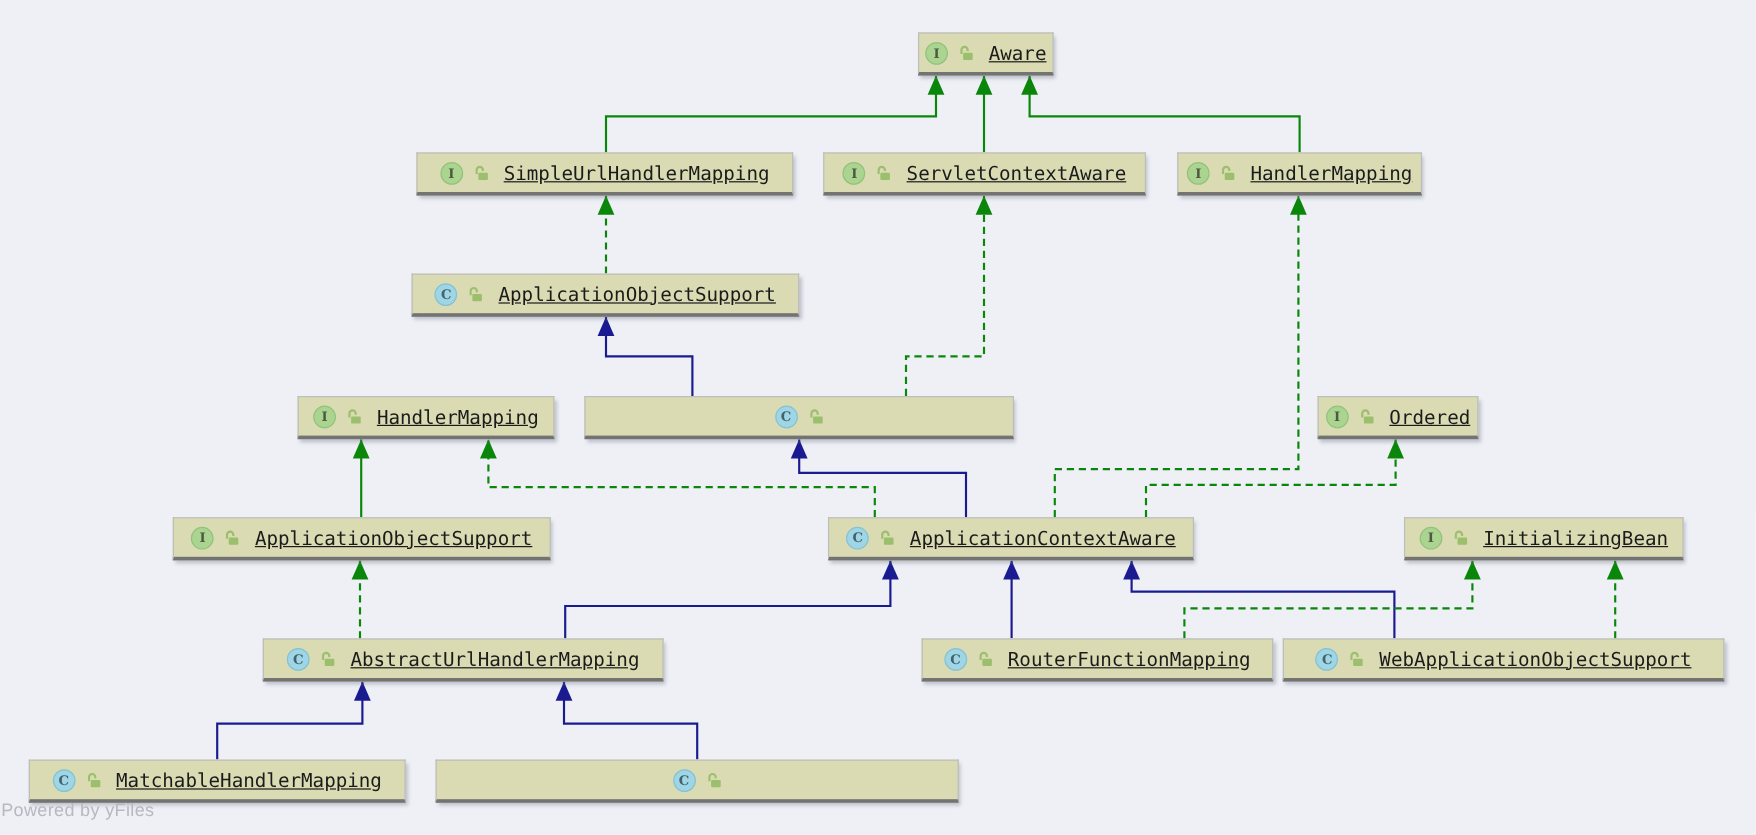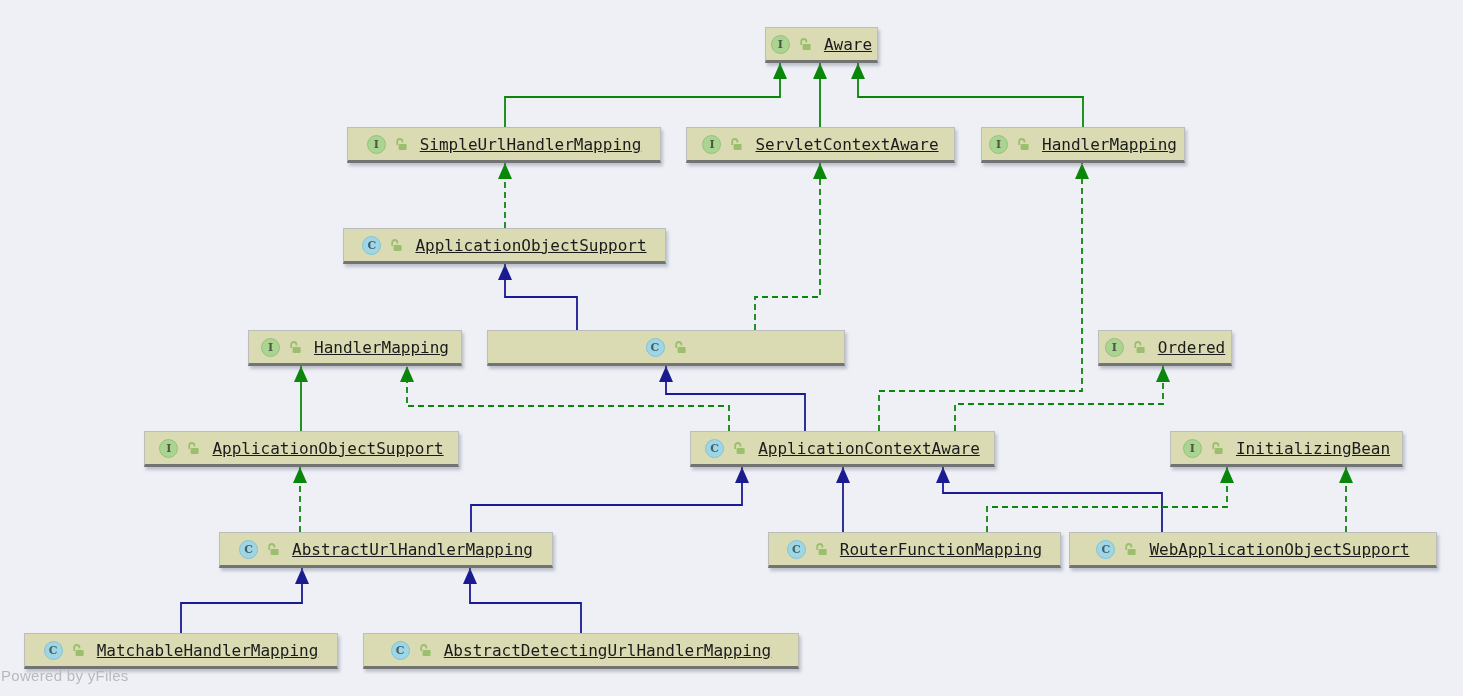--- a/index.html
+++ b/index.html
@@ -210,17 +210,16 @@
       <rect x="4.6" y="7" width="8" height="6" rx="1" fill="#9cbf6d"></rect>
     </svg>
     <span class="node-label">MatchableHandlerMapping</span>
   </div>
       <div class="node" style="left: 363px; top: 633px; width: 436px; height: 36px;">
     <span class="kind-icon class">C</span>
     <svg class="lock-icon" width="14" height="14" viewBox="0 0 14 14" xmlns="http://www.w3.org/2000/svg">
       <path d="M3.2 8 V4.6 a2.6 2.6 0 0 1 5.2 0 V5.6" fill="none" stroke="#9cbf6d" stroke-width="1.8"></path>
       <rect x="4.6" y="7" width="8" height="6" rx="1" fill="#9cbf6d"></rect>
     </svg>
-    <span class="node-label">AbstractDetectingUrlHandlerMapping</span>
   </div>
     </div>
   <div id="watermark">Powered by yFiles</div>
 </div>
 
 </body></html>

